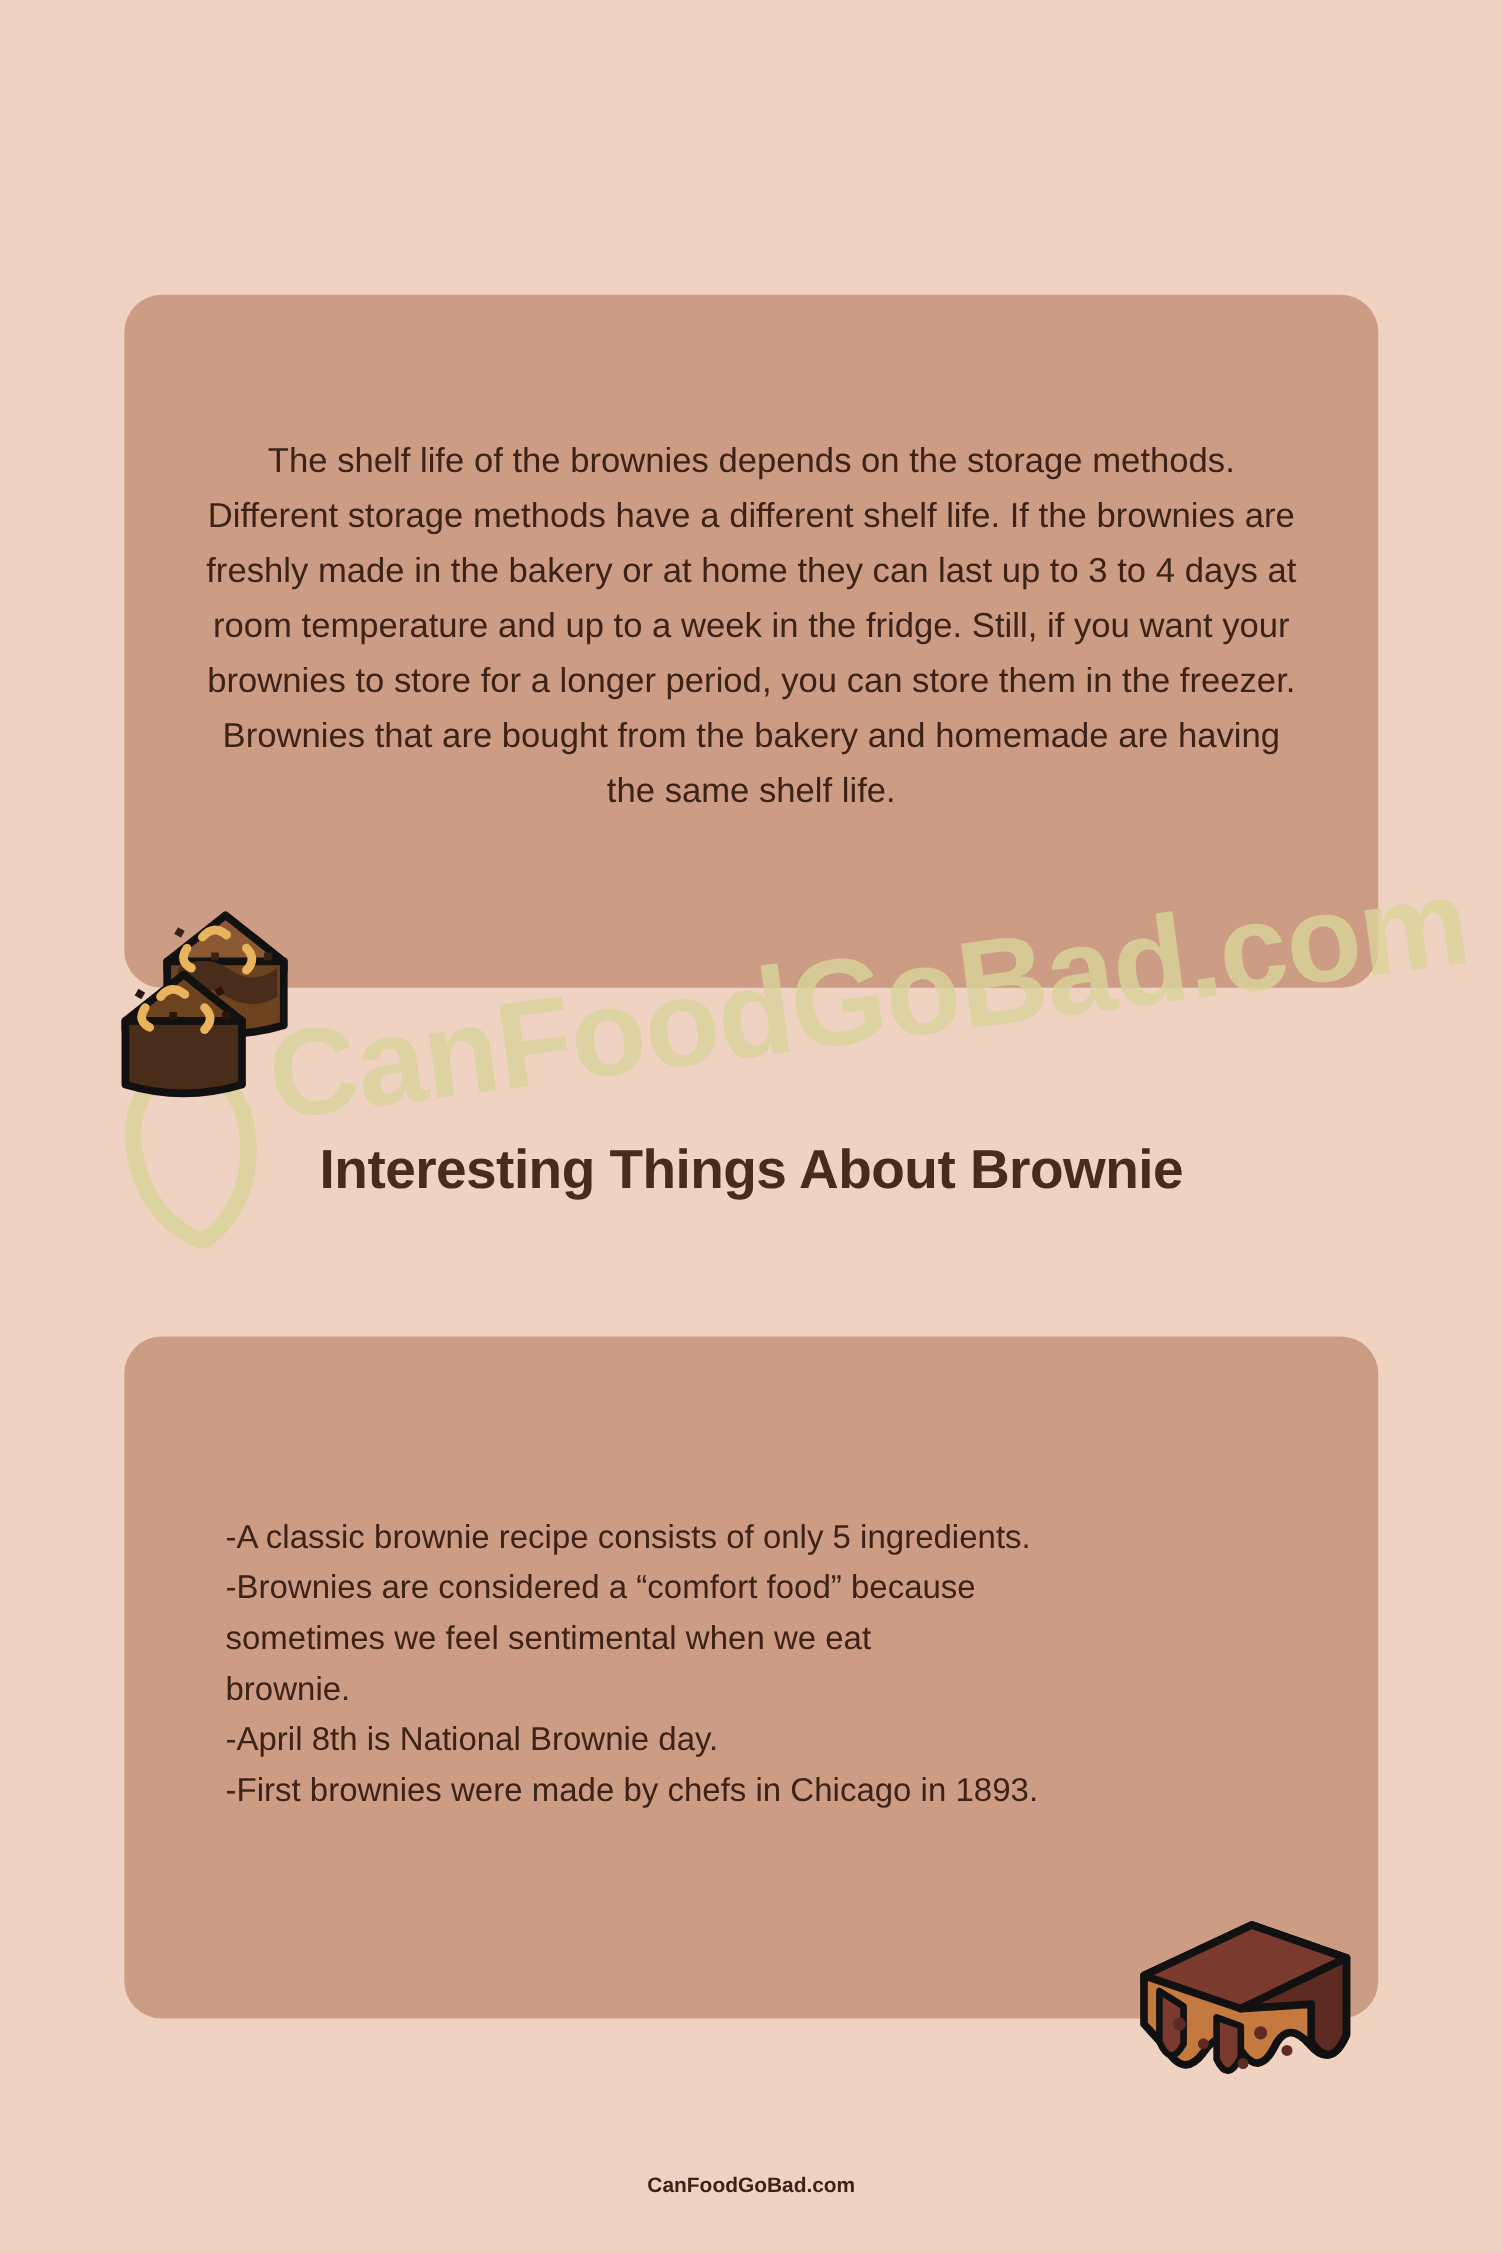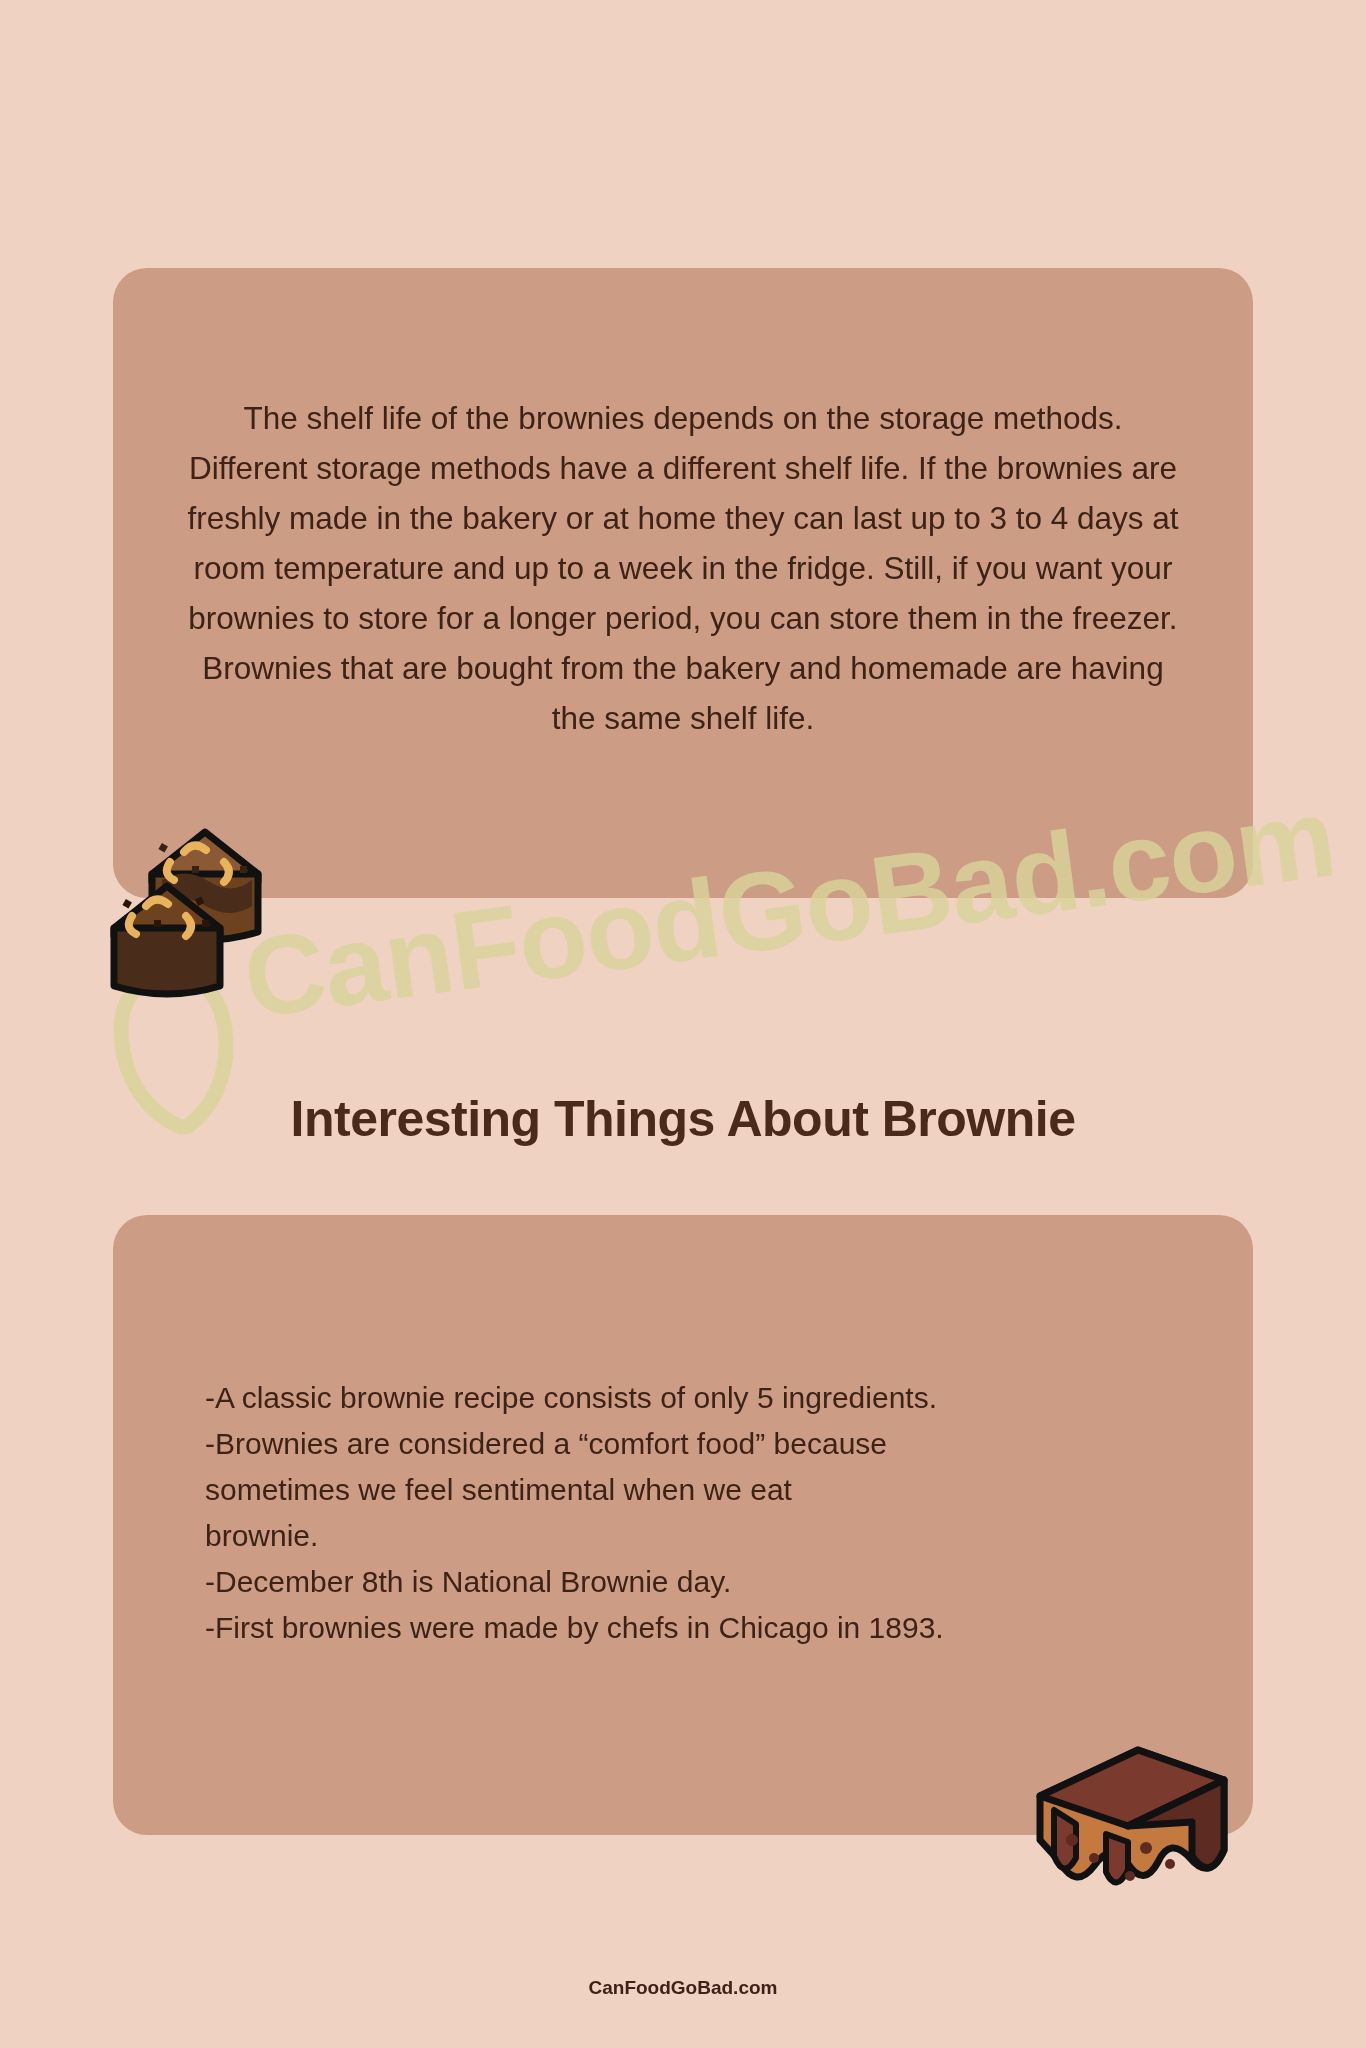--- a/index.html
+++ b/index.html
@@ -62,21 +62,21 @@
     color: #4a2a1b;
     font-weight: bold;
     letter-spacing: -0.5px;
     z-index: 6;
   }
   #main-title {
     top: 100px;
     font-size: 50px;
   }
   #section-title {
-    top: 1090px;
+    top: 1034px;
     font-size: 50px;
   }
 
   
   .card {
     position: absolute;
     background: #cd9c84;
     border-radius: 34px;
     z-index: 2;
   }
@@ -195,21 +195,21 @@
   </svg>
 
   <div class="title" id="section-title">Interesting Things About Brownie</div>
 
   <div class="card" id="card-facts"></div>
 
   <div class="card-text" id="facts-list">-A classic brownie recipe consists of only 5 ingredients.
 -Brownies are considered a “comfort food” because
  sometimes we feel sentimental when we eat
  brownie.
--December 8th is National Brownie day.
+-April 8th is National Brownie day.
 -First brownies were made by chefs in Chicago in 1893.</div>
 
   <svg class="illus" id="brownie-slice-icon" viewBox="0 0 220 180">
 
     <path d="M20 66 L118 20 L204 50 L204 120 Q190 152 170 128 Q150 106 138 132 Q124 158 108 134 Q92 110 74 136 Q56 160 40 132 L20 110 Z" fill="#c4793f" stroke="#111" stroke-width="7" stroke-linejoin="round"></path>
 
     <path d="M20 66 L118 20 L204 50 L108 96 Z" fill="#7a3a2e" stroke="#111" stroke-width="7" stroke-linejoin="round"></path>
 
     <path d="M108 96 L204 50 L204 120 Q190 152 172 126 L172 92 Z" fill="#5e2b22" stroke="#111" stroke-width="7" stroke-linejoin="round"></path>
 

